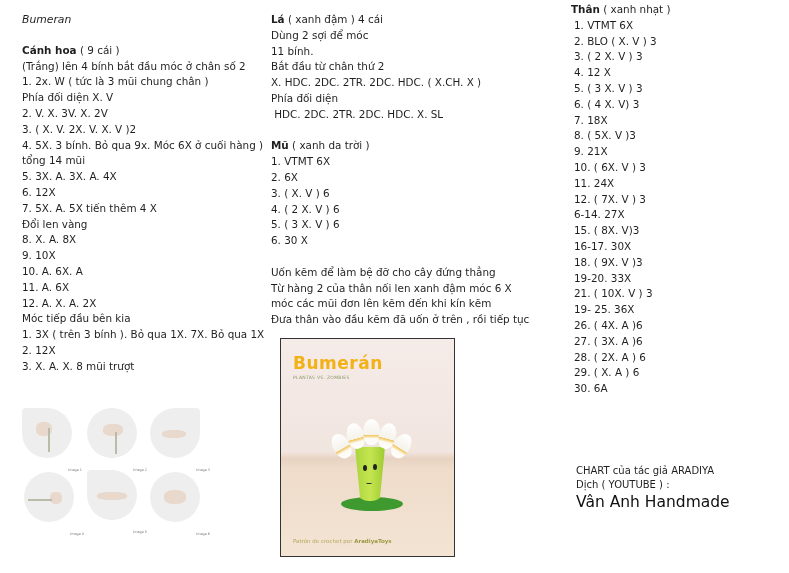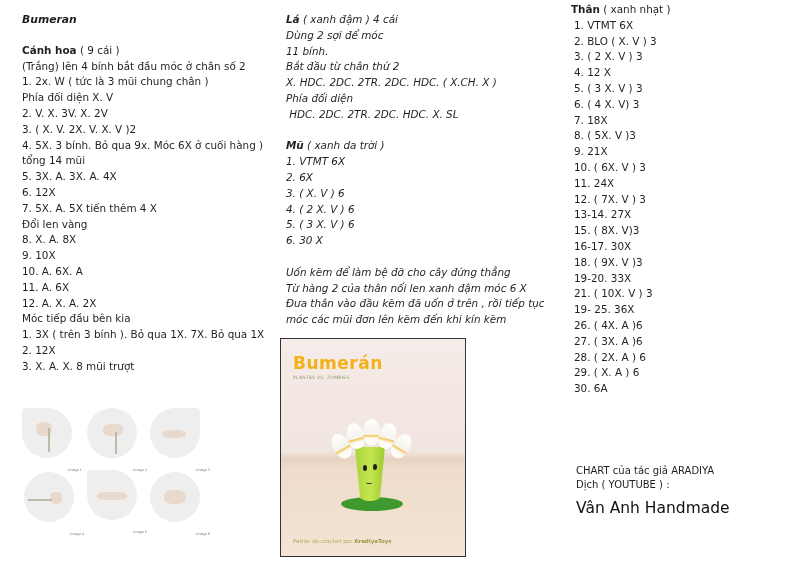--- a/index.html
+++ b/index.html
@@ -3,53 +3,53 @@
   <meta charset="utf-8">
   <style>
     html, body { margin: 0; padding: 0; }
     body {
       width: 789px; height: 573px; background: #ffffff; position: relative; overflow: hidden;
       font-family: "DejaVu Sans", sans-serif; color: #1f1f1f;
     }
     .col { position: absolute; font-size: 10.4px; line-height: 15.8px; }
     .col div { white-space: nowrap; }
     #col1 { left: 22px; top: 12px; }
-    #col2 { left: 286px; top: 12px; font-style: italic; }
+    #col2 { left: 271px; top: 12px; }
     #col3 { left: 571px; top: 2px; }
-    .title-italic { font-style: italic; font-weight: bold; font-size: 10.8px; margin-bottom: 15px; }
+    .title-italic { font-style: italic; font-weight: normal; font-size: 10.8px; margin-bottom: 15px; }
     .b { font-weight: bold; }
     .gap { height: 15.8px; }
     .indent { padding-left: 3px; }
 
     
     .thumbs { position: absolute; left: 22px; top: 408px; width: 200px; height: 130px; }
     .thumb { position: absolute; width: 52px; height: 52px; }
     .thumb .disc { position: absolute; left: 0; top: 0; width: 50px; height: 50px; border-radius: 50%; background: #eeeeee; }
     .thumb .disc.sq1 { border-radius: 4px 50% 50% 50%; }
     .thumb .disc.sq2 { border-radius: 50% 4px 50% 50%; }
     .thumb .obj { position: absolute; left: 16px; top: 18px; width: 20px; height: 12px; border-radius: 40%; background: #e8d6c8; opacity: .9; }
     .thumb .stick { position: absolute; width: 1.5px; height: 18px; background: #bba; left: 28px; top: 28px; }
     .thumb .lbl { position: absolute; right: -8px; bottom: -12px; font-size: 3.4px; color: #777; }
 
     
-    .cover { position: absolute; left: 280px; top: 338px; width: 173px; height: 217px; border: 1.5px solid #333; background: linear-gradient(#f5ebe8 0%, #f1e5df 52%, #e8d3c2 55%, #efdccb 60%, #f3e4d3 100%); overflow: hidden; padding-left: 11px; }
+    .cover { position: absolute; left: 280px; top: 338px; width: 173px; height: 217px; border: 1.5px solid #333; background: linear-gradient(#f5ebe8 0%, #f1e5df 52%, #e8d3c2 55%, #efdccb 60%, #f3e4d3 100%); overflow: hidden; }
     .cover-title { position: absolute; left: 12px; top: 14px; font-family: "DejaVu Sans", sans-serif; font-weight: bold; font-size: 17px; color: #f2b116; letter-spacing: .5px; }
     .cover-sub { position: absolute; left: 12px; top: 36px; font-size: 4.5px; color: #8a9a6a; letter-spacing: .3px; }
     .cover-foot { position: absolute; left: 12px; bottom: 12px; font-size: 5.5px; color: #b7a860; }
     .cover-foot b { color: #9a9a40; }
     .plant { position: absolute; left: 52px; top: 88px; width: 80px; height: 90px; }
     .petal { position: absolute; width: 17px; height: 26px; border-radius: 50% 50% 45% 45%; background: linear-gradient(#ffffff 0%, #f5f2ea 60%, #f3c45a 62%, #fbfaf3 75%, #ffffff 100%); }
     .stem { position: absolute; left: 22px; top: 20px; width: 30px; height: 54px; background: linear-gradient(90deg,#a9d43a,#c5e651 50%,#9ecb30); border-radius: 4px 4px 14px 14px; clip-path: polygon(0 0,100% 0,82% 100%,18% 100%); }
     .eye { position: absolute; width: 4px; height: 6px; background: #222; border-radius: 50%; }
     .mouth { position: absolute; left: 33px; top: 54px; width: 6px; height: 2px; border-bottom: 1.2px solid #333; border-radius: 0 0 50% 50%; }
     .leafbase { position: absolute; left: 8px; top: 70px; width: 62px; height: 14px; border-radius: 50%; background: #3e9a2e; }
 
     
     .credits { position: absolute; left: 576px; top: 464px; font-size: 10px; line-height: 14px; }
-    .credits .big { font-size: 15.5px; line-height: 20px; color: #111; margin-top: 6px; }
+    .credits .big { font-size: 15.5px; line-height: 20px; color: #111; }
   </style>
 </head>
 <body>
 
 <div class="col" id="col1">
   <div class="title-italic">Bumeran</div>
   <div>
     <span class="b">Cánh hoa</span><span> ( 9 cái )</span>
   </div>
   <div>(Trắng) lên 4 bính bắt đầu móc ở chân số 2</div>
@@ -126,22 +126,22 @@
   </div>
   <div>1. VTMT 6X</div>
   <div>2. 6X</div>
   <div>3. ( X. V ) 6</div>
   <div>4. ( 2 X. V ) 6</div>
   <div>5. ( 3 X. V ) 6</div>
   <div>6. 30 X</div>
   <div class="gap"></div>
   <div>Uốn kẽm để làm bệ đỡ cho cây đứng thẳng</div>
   <div>Từ hàng 2 của thân nối len xanh đậm móc 6 X</div>
+  <div>móc các mũi đơn lên kẽm đến khi kín kẽm</div>
   <div style="width:258px;overflow:hidden">Đưa thân vào đầu kẽm đã uốn ở trên , rồi tiếp tục</div>
-  <div>móc các mũi đơn lên kẽm đến khi kín kẽm</div>
 </div>
 
 <div class="cover">
   <div class="cover-title">Bumerán</div>
   <div class="cover-sub">PLANTAS VS. ZOMBIES</div>
   <div class="plant">
     <div class="leafbase"></div>
     <div class="stem"></div>
     <div class="eye" style="left:30px;top:38px"></div>
     <div class="eye" style="left:40px;top:37px"></div>
@@ -166,21 +166,21 @@
   <div class="indent">3. ( 2 X. V ) 3</div>
   <div class="indent">4. 12 X</div>
   <div class="indent">5. ( 3 X. V ) 3</div>
   <div class="indent">6. ( 4 X. V) 3</div>
   <div class="indent">7. 18X</div>
   <div class="indent">8. ( 5X. V )3</div>
   <div class="indent">9. 21X</div>
   <div class="indent">10. ( 6X. V ) 3</div>
   <div class="indent">11. 24X</div>
   <div class="indent">12. ( 7X. V ) 3</div>
-  <div class="indent">13-14. 27X</div>
+  <div class="indent">6-14. 27X</div>
   <div class="indent">15. ( 8X. V)3</div>
   <div class="indent">16-17. 30X</div>
   <div class="indent">18. ( 9X. V )3</div>
   <div class="indent">19-20. 33X</div>
   <div class="indent">21. ( 10X. V ) 3</div>
   <div class="indent">19- 25. 36X</div>
   <div class="indent">26. ( 4X. A )6</div>
   <div class="indent">27. ( 3X. A )6</div>
   <div class="indent">28. ( 2X. A ) 6</div>
   <div class="indent">29. ( X. A ) 6</div>

